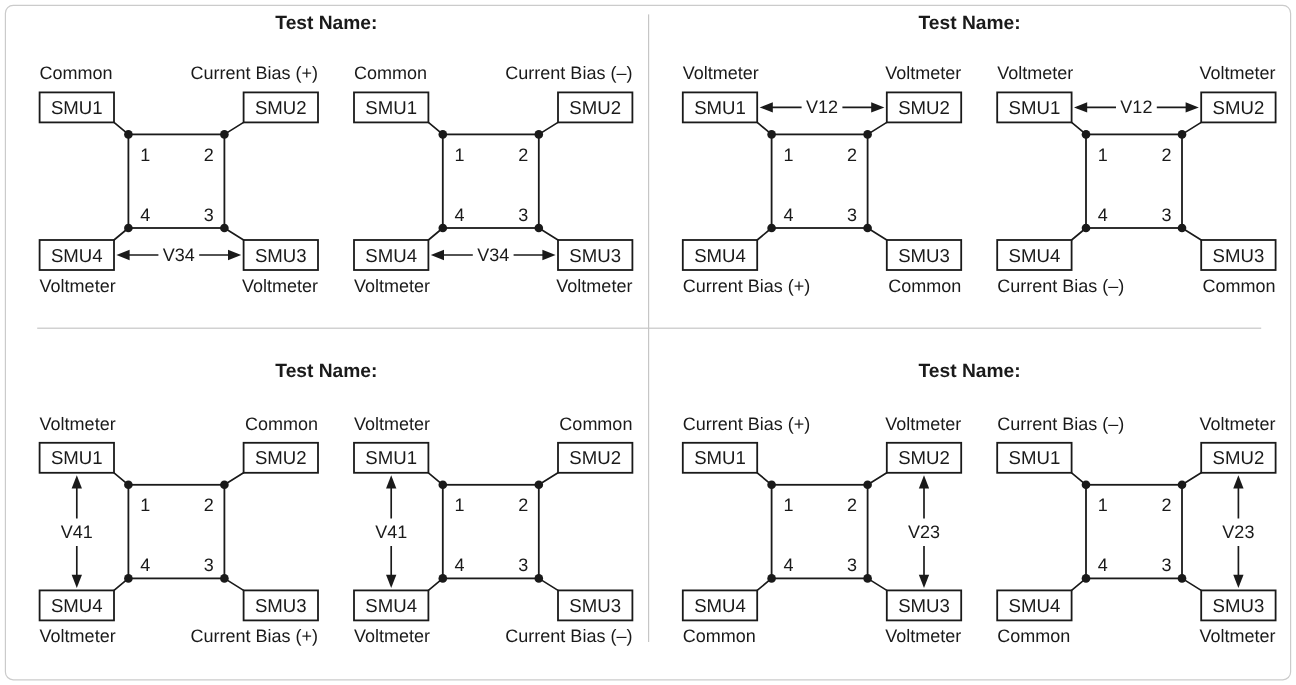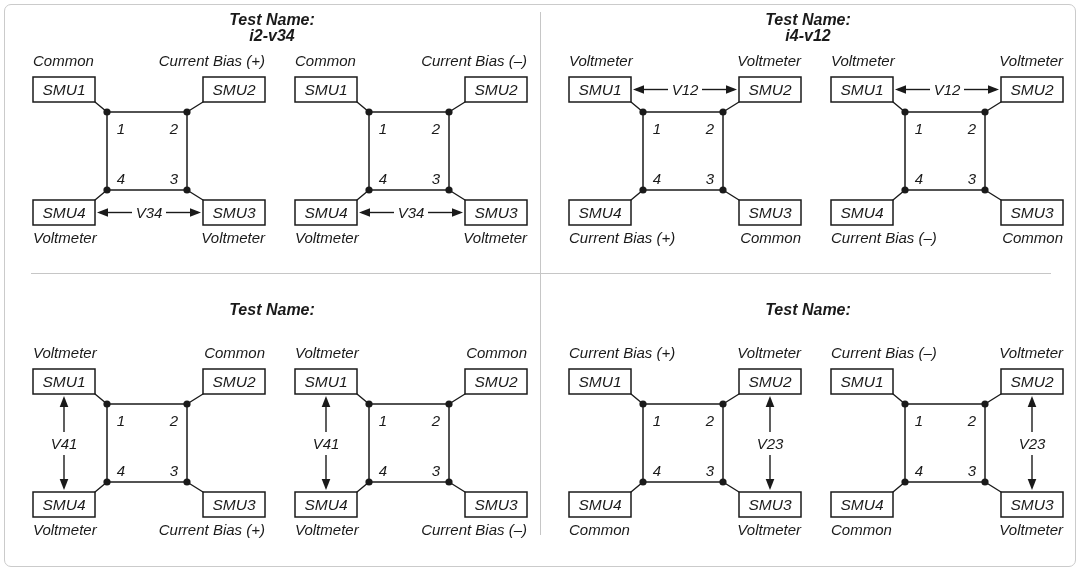--- a/index.html
+++ b/index.html
@@ -4,21 +4,21 @@
 <style>
   html, body { margin:0; padding:0; background:#ffffff; }
   body { font-family:"Liberation Sans", sans-serif; color:#1a1a1a; }
   .canvas { position:relative; width:1080px; height:571px; background:#ffffff; overflow:hidden; }
   .frame { position:absolute; left:4px; top:4px; right:4px; bottom:4px;
            border:1.5px solid #cbcbcb; border-radius:7px; pointer-events:none; }
   .divider { position:absolute; background:#c6c6c6; }
   .divider-v { left:539.5px; top:12px; width:1.5px; height:523px; }
   .divider-h { top:272.5px; left:31px; height:1.5px; width:1020px; }
 
-  .panel { position:absolute;font-style:italic; }
+  .panel { position:absolute; }
   #panel-0 { left:4px;   top:4px;   width:536px; height:269px; }
   #panel-1 { left:540px; top:4px;   width:536px; height:269px; }
   #panel-2 { left:4px;   top:274px; width:536px; height:293px; }
   #panel-3 { left:540px; top:274px; width:536px; height:293px; }
 
   .panel-title { position:absolute; left:0; right:0; text-align:center;
                  font-size:16px; line-height:15.5px; font-weight:bold; }
   #panel-0 .panel-title, #panel-1 .panel-title { top:8px; }
   #panel-2 .panel-title, #panel-3 .panel-title { top:28px; }
 
@@ -49,21 +49,20 @@
 <body>
 
 <div class="canvas" data-name="figure-canvas">
   <div class="frame" data-name="figure-border"></div>
   <div class="divider divider-v" data-name="vertical-divider"></div>
   <div class="divider divider-h" data-name="horizontal-divider"></div>
 
   <section class="panel" id="panel-0" data-name="test-panel-i2-v34">
     <header class="panel-title" data-name="panel-title">
       <div data-name="test-name-label">Test Name:</div>
-      <div data-name="test-name-value">i2-v34</div>
     </header>
     <div class="slot slot-a" data-name="diagram-slot"><svg viewBox="0 0 240 200" width="240" height="200" data-name="smu-connection-diagram" data-vpos="bottom">
 
     <text class="lbl" x="4" y="16" data-name="role-label-top-left">Common</text>
     <text class="lbl end" x="236" y="16" data-name="role-label-top-right">Current Bias (+)</text>
     <text class="lbl" x="4" y="193" data-name="role-label-bottom-left">Voltmeter</text>
     <text class="lbl end" x="236" y="193" data-name="role-label-bottom-right">Voltmeter</text>
 
     <line class="wire" x1="66" y1="52" x2="78" y2="62" data-name="connector-top-left"></line>
     <line class="wire" x1="174" y1="52" x2="158" y2="62" data-name="connector-top-right"></line>
@@ -180,21 +179,20 @@
       <polygon points="205,54 200.7,65 209.3,65"></polygon>
       <polygon points="205,148 200.7,137 209.3,137"></polygon>
       <text class="vlabel" x="205" y="106.5" data-name="voltage-label">V34</text>
     </g>
   </svg></div>
   </section>
 
   <section class="panel" id="panel-1" data-name="test-panel-i4-v12">
     <header class="panel-title" data-name="panel-title">
       <div data-name="test-name-label">Test Name:</div>
-      <div data-name="test-name-value">i4-v12</div>
     </header>
     <div class="slot slot-a" data-name="diagram-slot"><svg viewBox="0 0 240 200" width="240" height="200" data-name="smu-connection-diagram" data-vpos="top">
 
     <text class="lbl" x="4" y="16" data-name="role-label-top-left">Voltmeter</text>
     <text class="lbl end" x="236" y="16" data-name="role-label-top-right">Voltmeter</text>
     <text class="lbl" x="4" y="193" data-name="role-label-bottom-left">Current Bias (+)</text>
     <text class="lbl end" x="236" y="193" data-name="role-label-bottom-right">Common</text>
 
     <line class="wire" x1="66" y1="52" x2="78" y2="62" data-name="connector-top-left"></line>
     <line class="wire" x1="174" y1="52" x2="158" y2="62" data-name="connector-top-right"></line>

